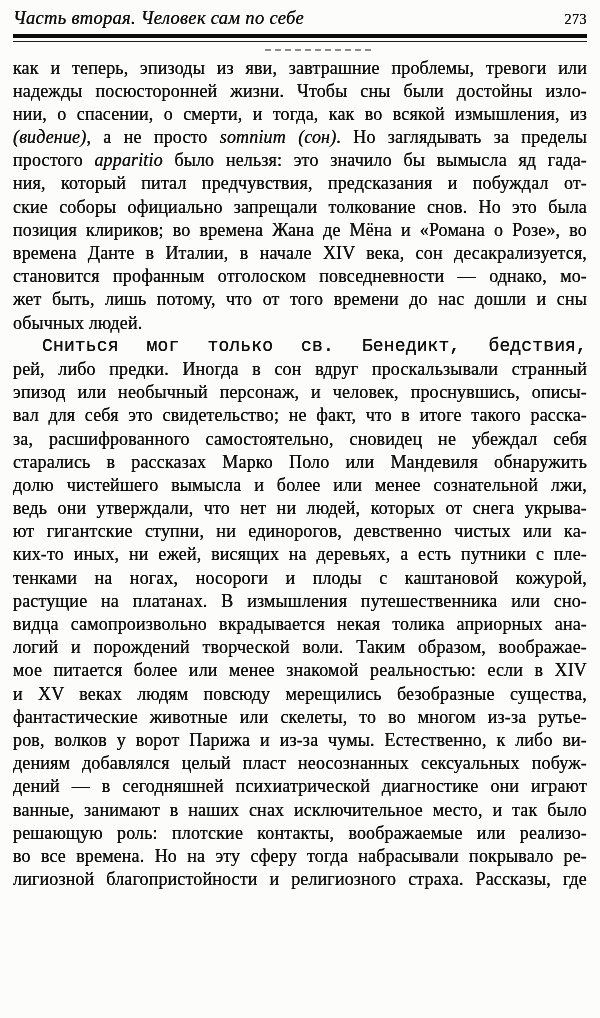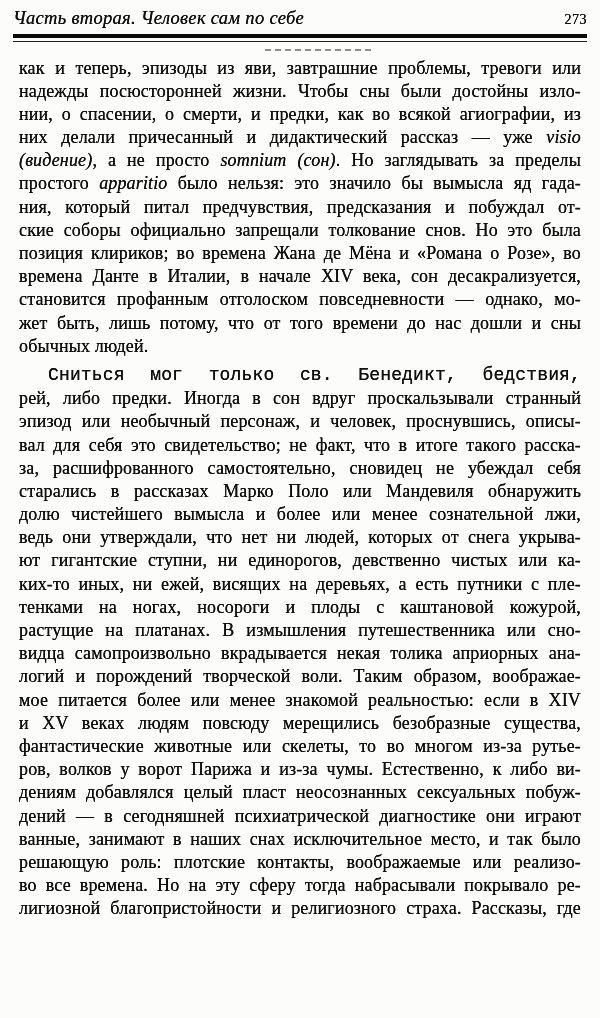--- a/index.html
+++ b/index.html
@@ -42,21 +42,21 @@
   }
   .scan-artifact {
     position: absolute;
     left: 252px;
     top: 10.5px;
     width: 106px;
     border-top: 2px dashed #8d8d8d;
   }
 
   .body-text { margin-top: 15px; }
-  .paragraph { margin: 6px; }
+  .paragraph { margin: 0; }
   .line {
     font-size: 18px;
     line-height: 23.2px;
     height: 23.2px;
     letter-spacing: 0.15px;
     text-align: justify;
     text-align-last: justify;
     overflow: hidden;
     text-shadow: 0 0 0.45px #000;
     white-space: normal;
@@ -76,22 +76,21 @@
 
   <div class="rule">
     <div class="rule-thin"></div>
     <div class="scan-artifact"></div>
   </div>
 
   <div class="body-text">
       <div class="paragraph">
         <div class="line"><span>как и теперь, эпизоды из яви, завтрашние проблемы, тревоги или</span></div>
         <div class="line"><span>надежды посюсторонней жизни. Чтобы сны были достойны изло-</span></div>
-        <div class="line"><span>нии, о спасении, о смерти, и предки, как во всякой агиографии, из</span></div>
-        <div class="line"><span>них делали причесанный и дидактический рассказ — уже </span><i>visio</i></div>
+        <div class="line"><span>нии, о спасении, о смерти, и тогда, как во всякой измышления, из</span></div>
         <div class="line"><i>(видение)</i><span>, а не просто </span><i>somnium</i><span> </span><i>(сон)</i><span>. Но заглядывать за пределы</span></div>
         <div class="line"><span>простого </span><i>apparitio</i><span> было нельзя: это значило бы вымысла яд гада-</span></div>
         <div class="line"><span>ния, который питал предчувствия, предсказания и побуждал от-</span></div>
         <div class="line"><span>ские соборы официально запрещали толкование снов. Но это была</span></div>
         <div class="line"><span>позиция клириков; во времена Жана де Мёна и «Романа о Розе», во</span></div>
         <div class="line"><span>времена Данте в Италии, в начале XIV века, сон десакрализуется,</span></div>
         <div class="line"><span>становится профанным отголоском повседневности — однако, мо-</span></div>
         <div class="line"><span>жет быть, лишь потому, что от того времени до нас дошли и сны</span></div>
         <div class="line no-fill"><span>обычных людей.</span></div>
       </div>

